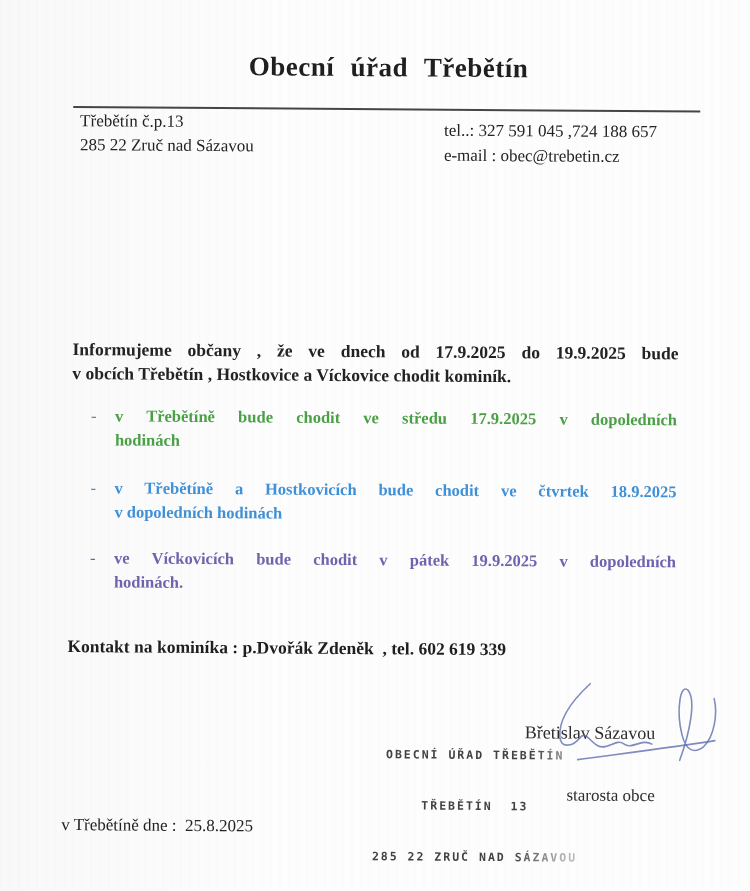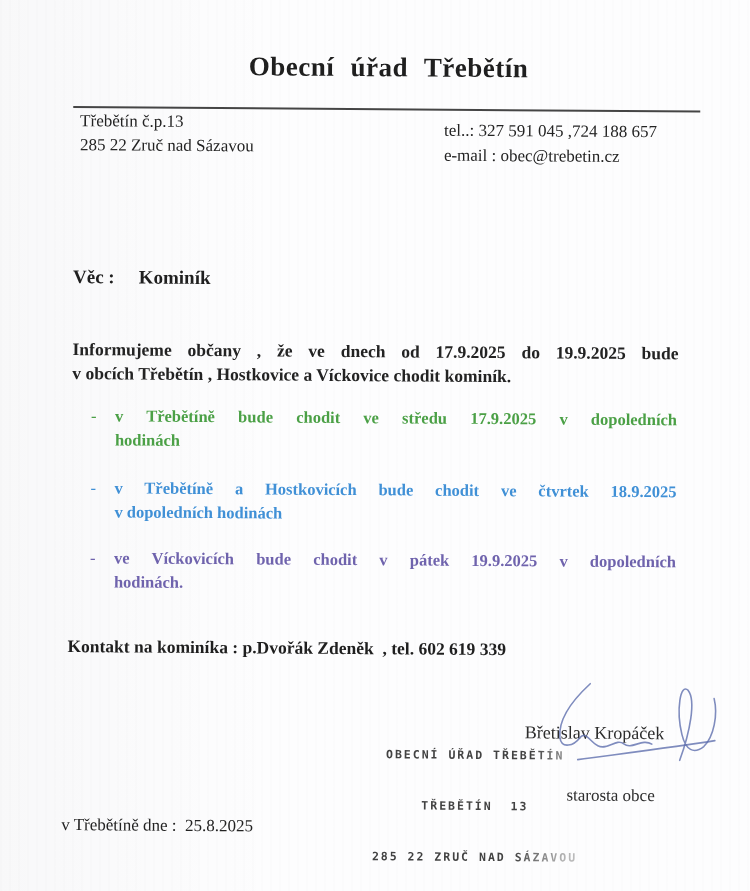--- a/index.html
+++ b/index.html
@@ -72,23 +72,20 @@
     <div class="addr">
       <div>Třebětín č.p.13</div>
       <div>285 22 Zruč nad Sázavou</div>
     </div>
 
     <div class="hcontact">
       <div>tel..: 327 591 045 ,724 188 657</div>
       <div>e-mail : obec@trebetin.cz</div>
     </div>
 
-    <div class="subject">
-      <span>Věc :</span><span class="val">Kominík</span>
-    </div>
 
     <div class="intro">
       <div class="jline">Informujeme občany , že ve dnech od 17.9.2025 do 19.9.2025 bude</div>
       <div>v obcích Třebětín , Hostkovice a Víckovice chodit kominík.</div>
     </div>
 
     <div class="bullet b1" style="color: rgb(75, 160, 70);">
       <span class="marker">-</span>
       <div class="btext">
         <div class="jline">v Třebětíně bude chodit ve středu 17.9.2025 v dopoledních</div>
@@ -114,21 +111,21 @@
 
     <div class="kontakt">Kontakt na kominíka : p.Dvořák Zdeněk  , tel. 602 619 339</div>
 
     <div class="stamp">
       <div>OBECNÍ ÚŘAD TŘEBĚTÍN</div>
       <div>TŘEBĚTÍN  13</div>
       <div>285 22 ZRUČ NAD SÁZAVOU</div>
       
     </div>
 
-    <div class="sig-name">Břetislav Kropáček</div>
+    <div class="sig-name">Břetislav Sázavou</div>
     <div class="sig-role">starosta obce</div>
 
     <svg class="sig-ink" width="210" height="105" viewBox="0 0 210 105">
       <path d="M 60 8 C 45 22 28 42 30 62 C 32 74 44 70 50 62 C 56 55 60 66 68 70 C 78 75 86 62 94 68 C 102 74 112 62 122 68" style="stroke: rgb(95, 111, 174);"></path>
       <path d="M 48 84 C 90 78 150 70 185 64" style="stroke: rgb(95, 111, 174);"></path>
       <path d="M 150 84 C 160 56 166 24 158 14 C 150 6 146 34 152 58 C 156 74 164 78 174 70 C 184 60 188 38 184 22" style="stroke: rgb(95, 111, 174);"></path>
     </svg>
 
     <div class="date">v Třebětíně dne :  25.8.2025</div>
 

